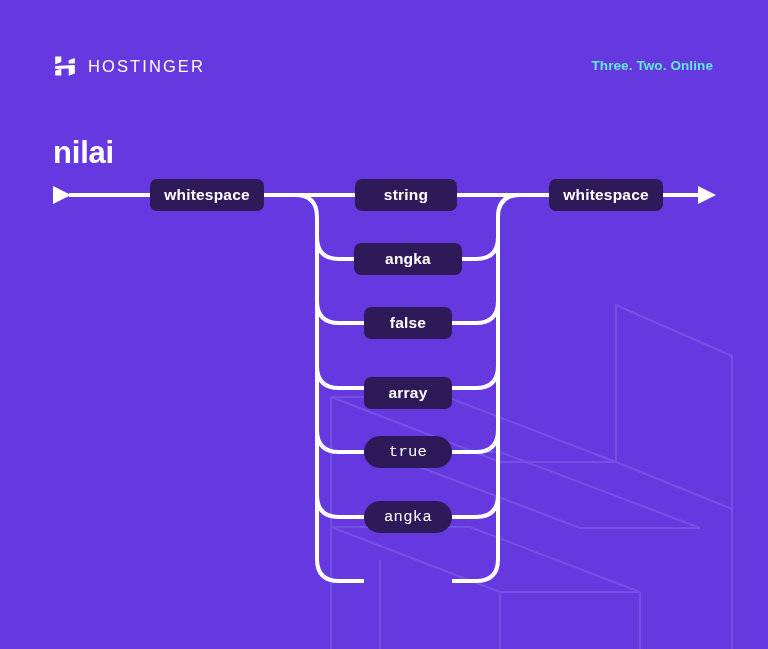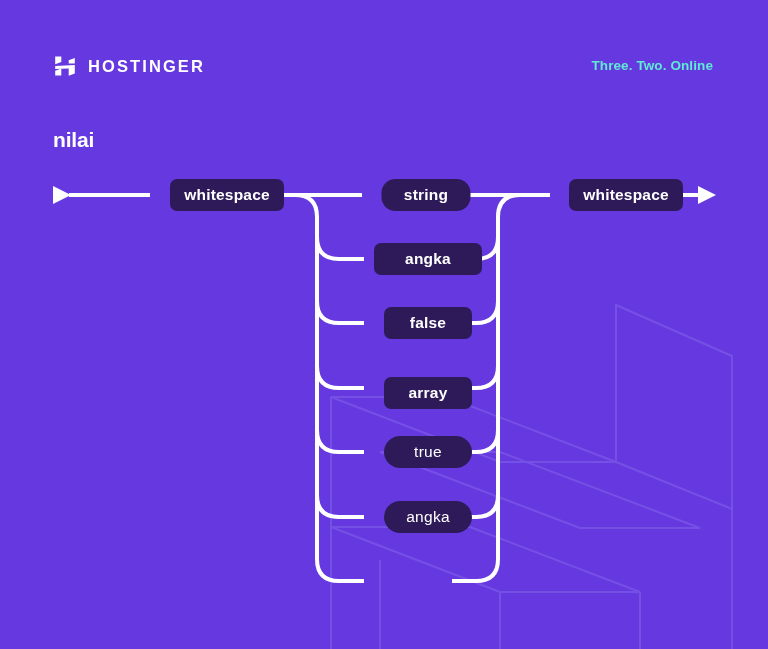--- a/index.html
+++ b/index.html
@@ -48,41 +48,41 @@
     left: 53px;
     top: 54px;
     display: flex;
     align-items: center;
     gap: 11px;
   }
   #logo-mark { display: block; }
   #logo-wordmark {
     color: #ffffff;
     font-size: 16.5px;
-    font-weight: bold;
+    font-weight: normal;
     letter-spacing: 2.1px;
   }
 
   #tagline {
     position: absolute;
     right: 55px;
     top: 58px;
     color: #5eead4;
     font-size: 13.5px;
     font-weight: bold;
     letter-spacing: 0.1px;
     text-align: right;
   }
 
   #page-title {
     position: absolute;
     left: 53px;
     top: 114px;
     color: #ffffff;
-    font-size: 21px;
+    font-size: 31px;
     font-weight: bold;
     letter-spacing: -0.2px;
     z-index: 3;
   }
 
   
   #diagram {
     position: absolute;
     left: 0;
     top: 0;
@@ -111,33 +111,32 @@
   .node {
     position: absolute;
     transform: translate(-50%, -50%);
     background: #2e1a58;
     color: #ffffff;
     display: flex;
     align-items: center;
     justify-content: center;
     box-sizing: border-box;
     white-space: nowrap;
-    margin-left: 20px;
   }
   .node.nonterminal {
     border-radius: 7px;
     font-family: "Liberation Sans", sans-serif;
     font-weight: bold;
     font-size: 15.5px;
     letter-spacing: 0.2px;
     height: 32px;
   }
   .node.terminal {
     border-radius: 999px;
-    font-family: Liberation Sans, sans-serif;
+    font-family: Liberation Mono, monospace;
     font-weight: normal;
     font-size: 15.5px;
     letter-spacing: 0.3px;
     height: 32px;
   }
 </style>
 </head>
 <body>
 
 <div id="stage">
@@ -208,21 +207,21 @@
     <path class="rail" d="M498 195 H550"></path>
 
     <path class="rail" d="M663 195 H702"></path>
     <polygon class="arrow-head" points="698,186 716,195 698,204"></polygon>
   </svg>
 
   <div id="nodes">
 
     <div class="node nonterminal" style="left:207px; top:195px; width:114px;">whitespace</div>
 
-    <div class="node nonterminal" style="left:406px; top:195px; width:89px;border-radius:14px;">string</div>
+    <div class="node nonterminal" style="left:406px; top:195px; width:102px;">string</div>
 
     <div class="node nonterminal" style="left:408px; top:259px; width:108px;">angka</div>
 
     <div class="node nonterminal" style="left:408px; top:323px; width:88px;">false</div>
 
     <div class="node nonterminal" style="left:408px; top:393px; width:88px;">array</div>
 
     <div class="node terminal" style="left:408px; top:452px; width:88px;">true</div>
 
     <div class="node terminal" style="left:408px; top:517px; width:88px;">angka</div>

